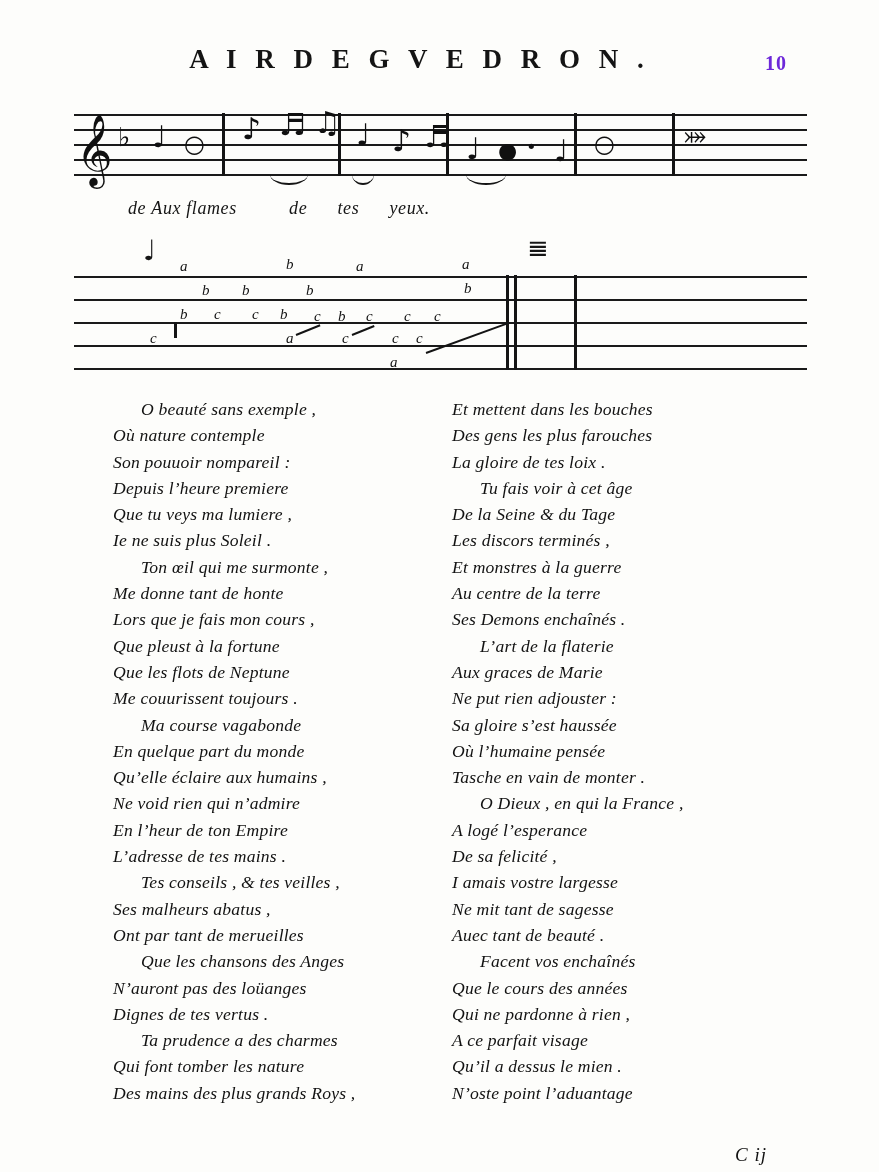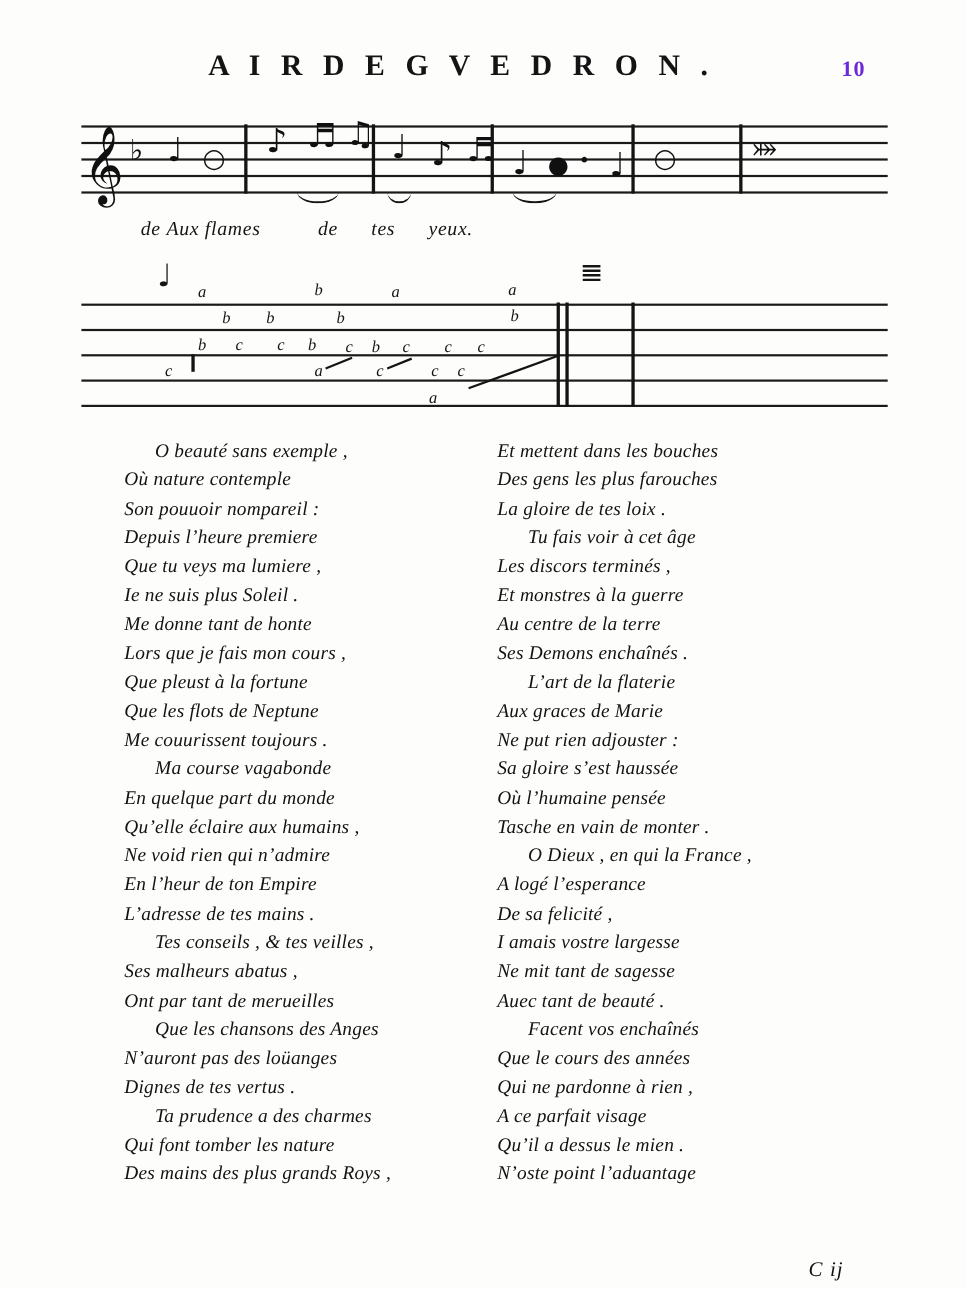--- a/index.html
+++ b/index.html
@@ -300,20 +300,21 @@
   </div>
 
   <div class="poem">
     <div class="col col-left">
       <div class="verse-line indent">O beauté sans exemple ,</div>
       <div class="verse-line">Où nature contemple</div>
       <div class="verse-line">Son pouuoir nompareil :</div>
       <div class="verse-line">Depuis l’heure premiere</div>
       <div class="verse-line">Que tu veys ma lumiere ,</div>
       <div class="verse-line">Ie ne suis plus Soleil .</div>
+      <div class="verse-line indent">Ton œil qui me surmonte ,</div>
       <div class="verse-line">Me donne tant de honte</div>
       <div class="verse-line">Lors que je fais mon cours ,</div>
       <div class="verse-line">Que pleust à la fortune</div>
       <div class="verse-line">Que les flots de Neptune</div>
       <div class="verse-line">Me couurissent toujours .</div>
       <div class="verse-line indent">Ma course vagabonde</div>
       <div class="verse-line">En quelque part du monde</div>
       <div class="verse-line">Qu’elle éclaire aux humains ,</div>
       <div class="verse-line">Ne void rien qui n’admire</div>
       <div class="verse-line">En l’heur de ton Empire</div>
@@ -327,20 +328,21 @@
       <div class="verse-line indent">Ta prudence a des charmes</div>
       <div class="verse-line">Qui font tomber les nature</div>
       <div class="verse-line">Des mains des plus grands Roys ,</div>
     </div>
 
     <div class="col col-right">
       <div class="verse-line">Et mettent dans les bouches</div>
       <div class="verse-line">Des gens les plus farouches</div>
       <div class="verse-line">La gloire de tes loix .</div>
       <div class="verse-line indent">Tu fais voir à cet âge</div>
+      <div class="verse-line">De la Seine &amp; du Tage</div>
       <div class="verse-line">Les discors terminés ,</div>
       <div class="verse-line">Et monstres à la guerre</div>
       <div class="verse-line">Au centre de la terre</div>
       <div class="verse-line">Ses Demons enchaînés .</div>
       <div class="verse-line indent">L’art de la flaterie</div>
       <div class="verse-line">Aux graces de Marie</div>
       <div class="verse-line">Ne put rien adjouster :</div>
       <div class="verse-line">Sa gloire s’est haussée</div>
       <div class="verse-line">Où l’humaine pensée</div>
       <div class="verse-line">Tasche en vain de monter .</div>

